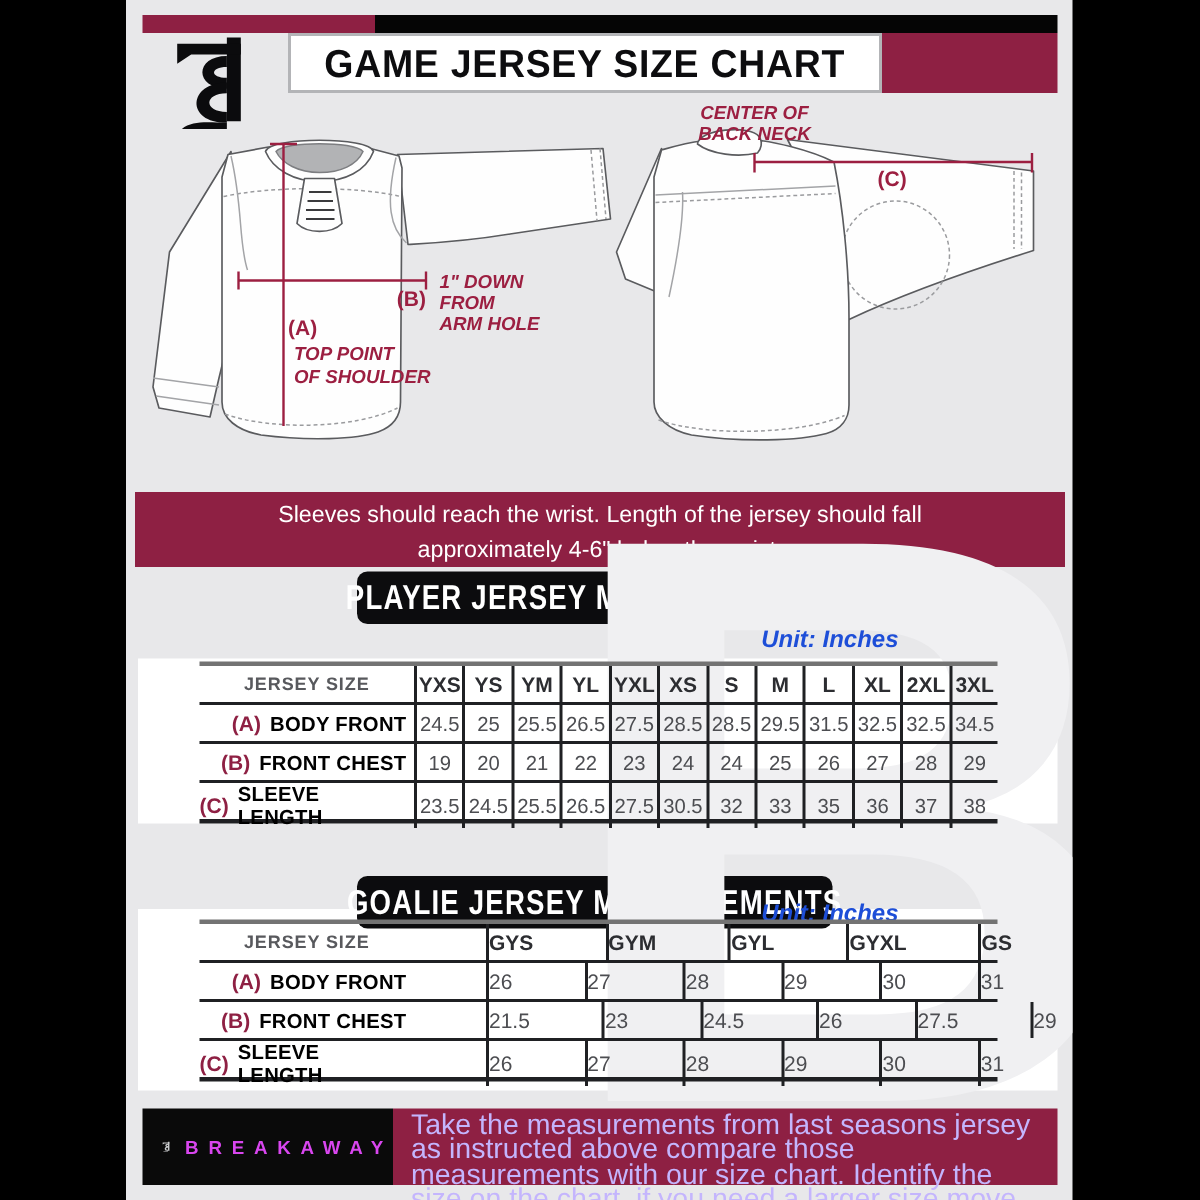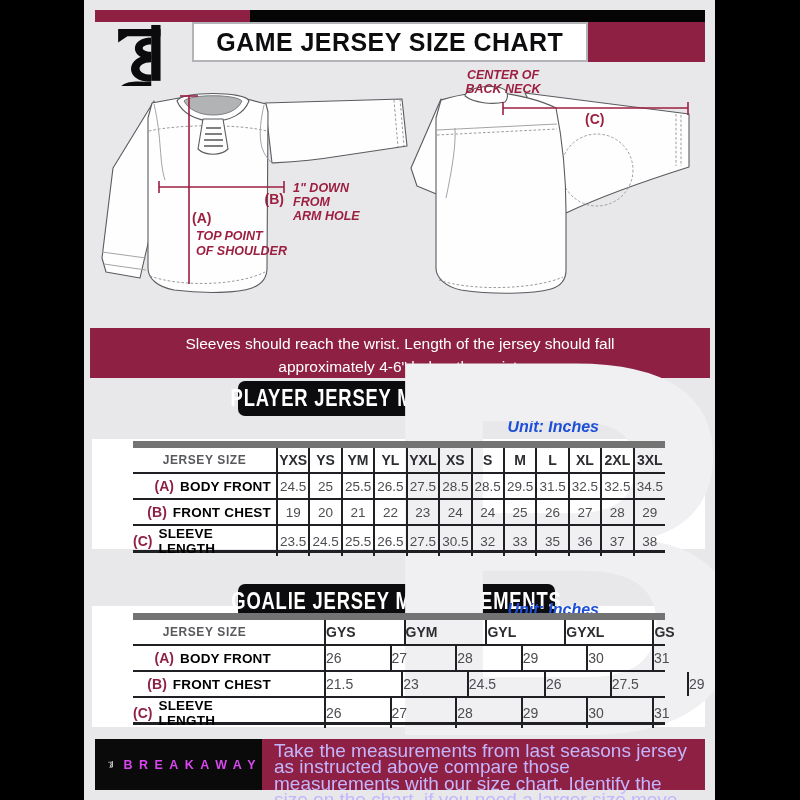--- a/index.html
+++ b/index.html
@@ -40,21 +40,21 @@
            transform:scaleX(.8);}
   .unit{width:515px;text-align:right;font-weight:bold;font-style:italic;font-size:16px;color:#1d4ed8;}
 
   .panel{left:8px;width:613px;background:#fff;}
 
   
   .jtable{left:49px;width:532px;z-index:2;}
   .trow{display:grid;height:24px;border-bottom:2px solid #1f2023;}
   .p .trow{grid-template-columns:143px repeat(12,1fr);}
   .g .trow{grid-template-columns:143px repeat(10,1fr);}
-  .trow.head{border-top:7px solid #737373;}
+  .trow.head{border-top:3px solid #737373;}
   .trow.last{border-bottom:3px solid #1f2023;}
   .cell{display:flex;align-items:center;justify-content:center;height:100%;box-sizing:border-box;}
   .cell.v{border-left:2px solid #1f2023;font-size:13.5px;color:#4c4d51;}
   .g .cell.v{font-size:14px;margin-left:48px;}
   .cell.sz{font-weight:bold;color:#2c2d31;font-size:14px;}
   .szhead{font-weight:bold;font-size:12px;color:#58595d;letter-spacing:.6px;}
   .lc{justify-content:flex-end;padding-right:5px;gap:6px;}
   .lc.center{justify-content:center;padding-right:0;}
   .key{color:#8E2043;font-weight:bold;font-size:14px;}
   .rowlabel{color:#000000;font-weight:bold;font-size:13.5px;letter-spacing:.2px;}

